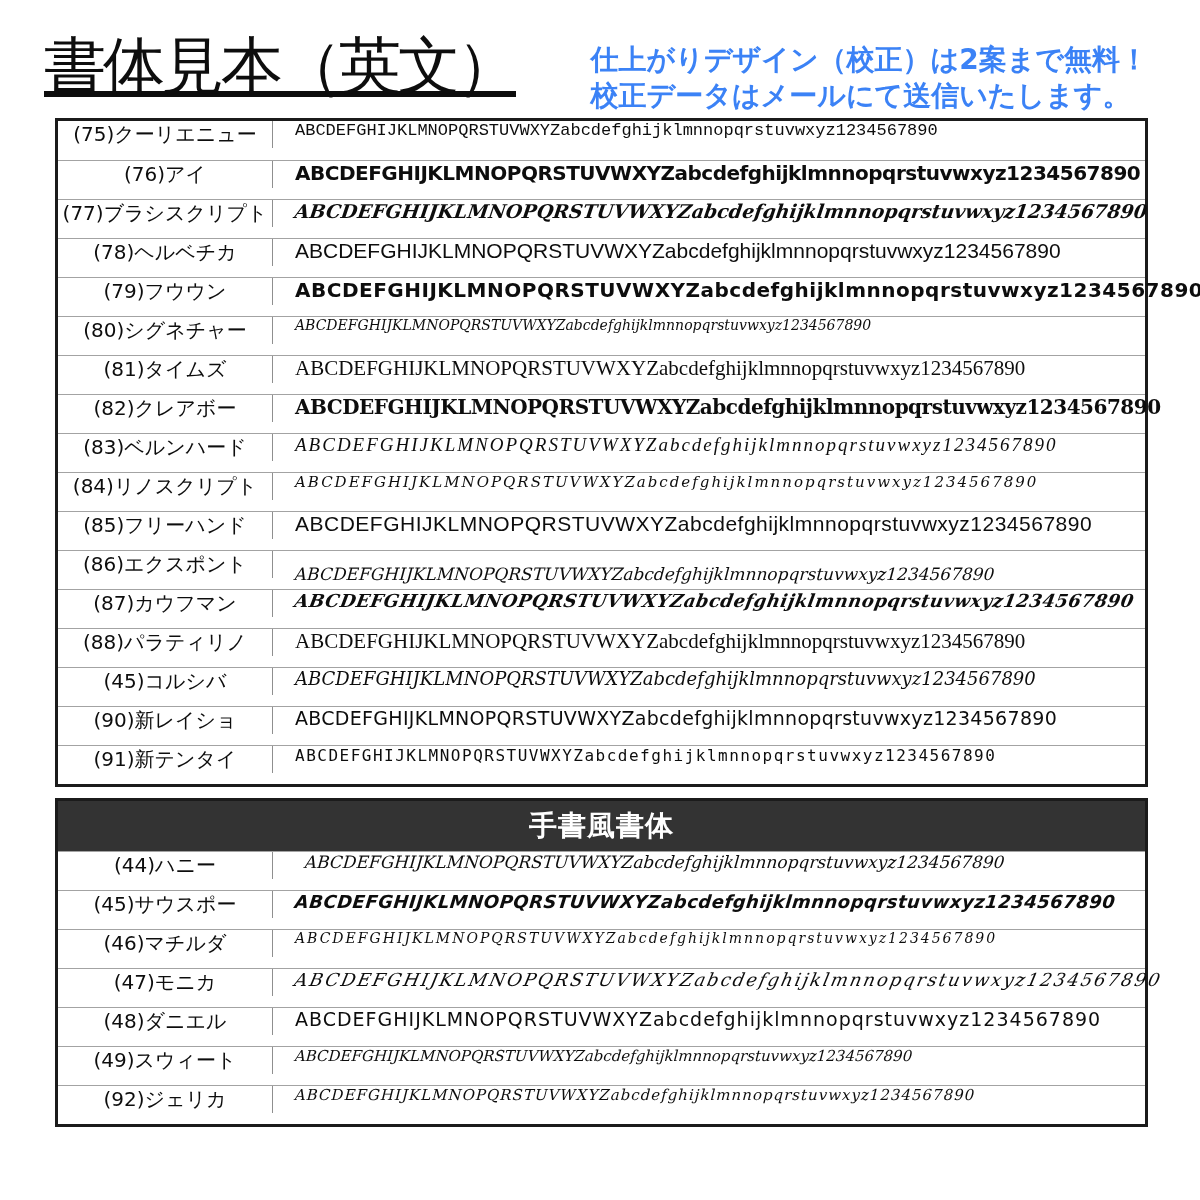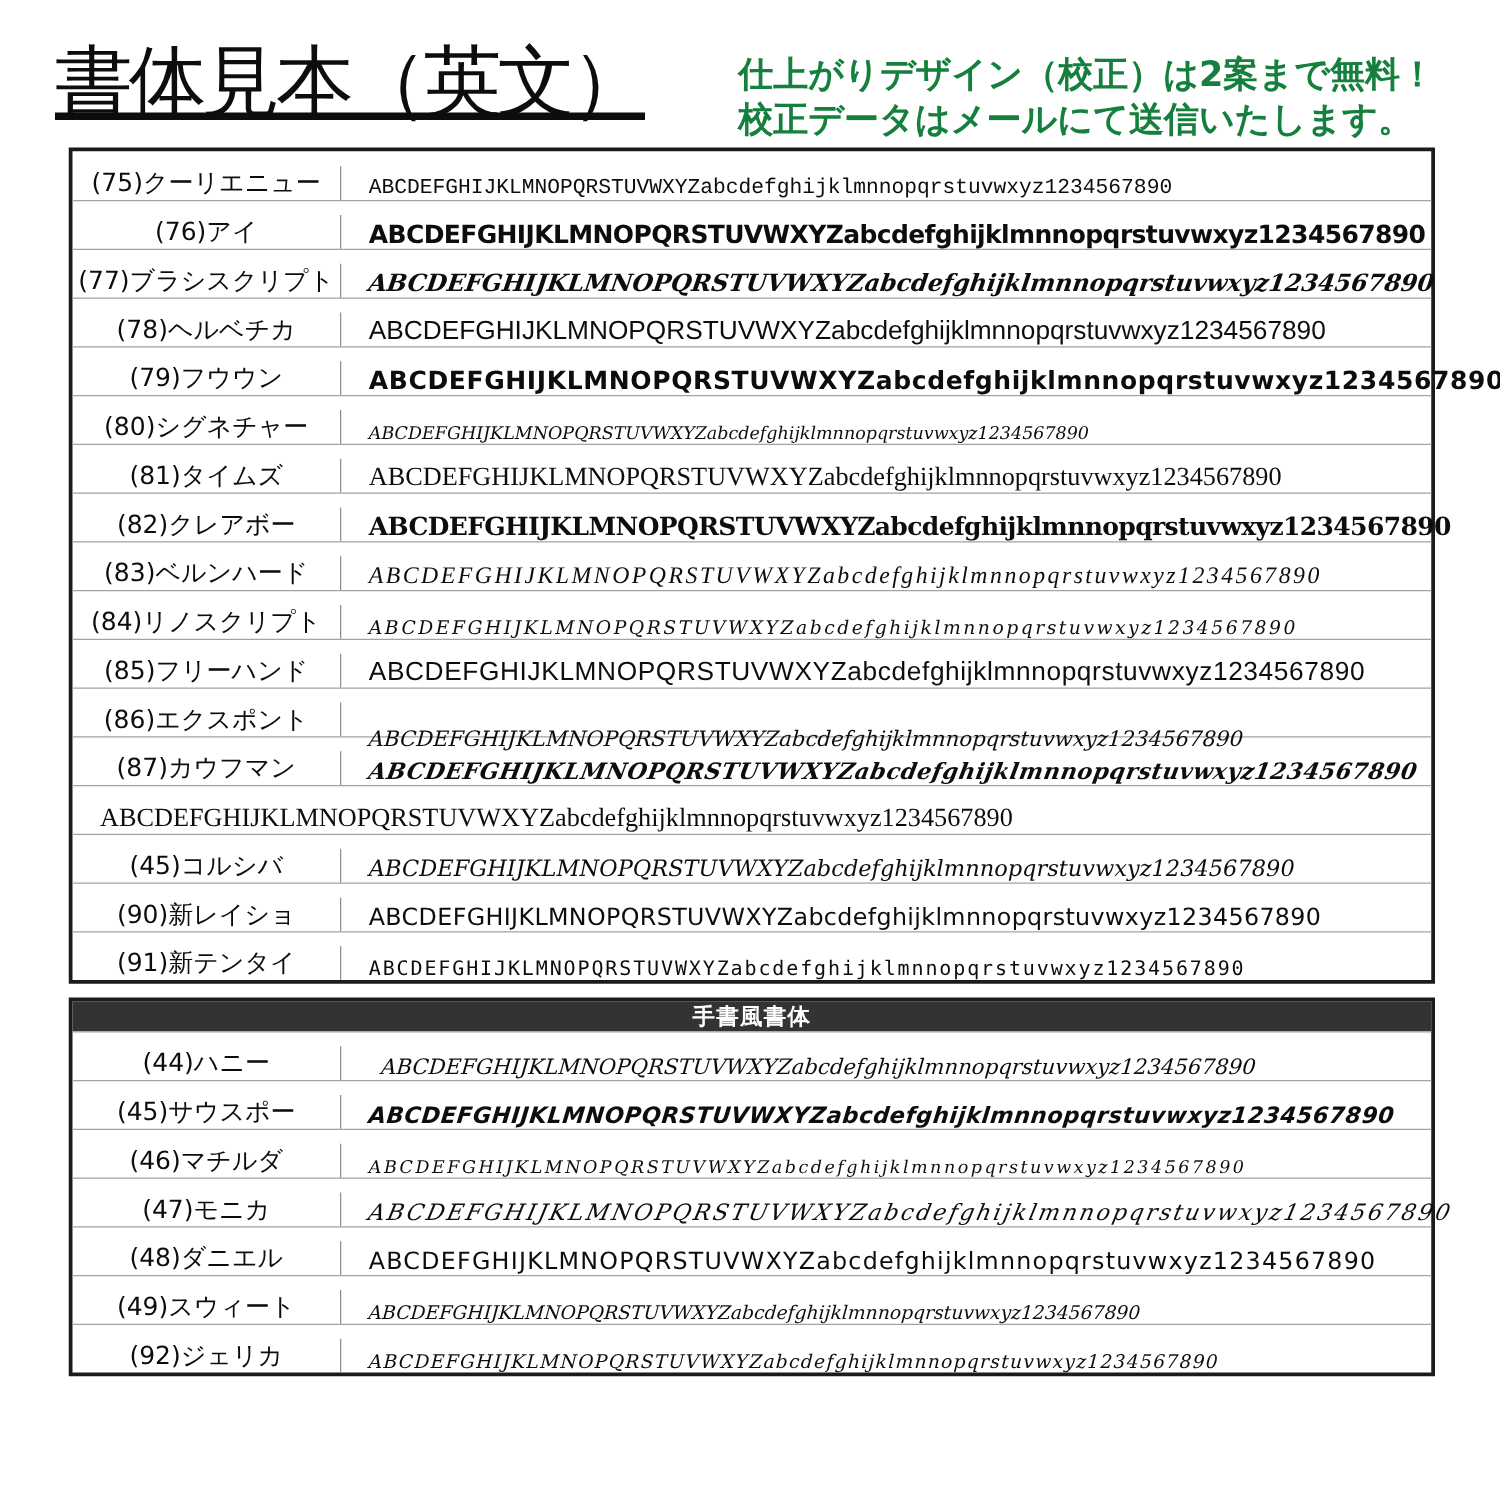--- a/index.html
+++ b/index.html
@@ -9,38 +9,38 @@
   
   .header { display:flex; align-items:flex-start; padding:28px 52px 0 44px; height:118px; }
   .page-title {
     font-family:"Liberation Serif", serif;
     font-size:62px; line-height:1.25; letter-spacing:-3px;
     white-space:nowrap; color:#0d0d0d;text-decoration:underline;
   }
   .subtitle {
     margin-left:auto; margin-top:14px;
     font-family:"DejaVu Sans", sans-serif;
-    font-size:28px; line-height:36px; font-weight:600; color:#15803d;
+    font-size:28px; line-height:36px; font-weight:600; color:#3b82f6;
     white-space:nowrap;
   }
 
   
   .spec-table {
     margin:0 52px 0 55px;
     border:3px solid #1b1b1b;
     background:#fff;
   }
   .spec-table + .spec-table { margin-top:11px; }
   .section-bar {
-    height:24px; background:var(--bar-bg,#333333); color:var(--bar-fg,#ffffff);
+    height:50px; background:var(--bar-bg,#333333); color:var(--bar-fg,#ffffff);
     display:flex; align-items:center; justify-content:center;
-    font-size:18px; font-weight:bold; letter-spacing:1px;
+    font-size:28px; font-weight:bold; letter-spacing:1px;
     font-family:Liberation Serif, serif;
   }
-  .row { display:flex; height:39px; border-top:1px solid #a3a3a3; align-items:flex-end; }
+  .row { display:flex; height:39px; border-top:1px solid #a3a3a3; align-items:flex-start; }
   .spec-table > .row:first-child { border-top:none; }
   .section-bar + .row { border-top:1px solid #a3a3a3;gap:10px; }
   .label-cell {
     width:215px; flex:0 0 215px;
     border-right:1px solid #8f8f8f;
     display:flex; align-items:center; justify-content:center;
     font-family:"DejaVu Sans", sans-serif;
     font-size:20px; color:#0d0d0d; white-space:nowrap;
   }
   .sample-cell {
@@ -174,20 +174,21 @@
   </div>
 
   <div class="row">
     <div class="label-cell">(87)カウフマン</div>
     <div class="sample-cell">
       <span class="sample st-kaufmann">ABCDEFGHIJKLMNOPQRSTUVWXYZabcdefghijklmnnopqrstuvwxyz1234567890</span>
     </div>
   </div>
 
   <div class="row">
+    <div class="label-cell">(88)パラティリノ</div>
     <div class="sample-cell">
       <span class="sample st-palatino">ABCDEFGHIJKLMNOPQRSTUVWXYZabcdefghijklmnnopqrstuvwxyz1234567890</span>
     </div>
   </div>
 
   <div class="row">
     <div class="label-cell">(45)コルシバ</div>
     <div class="sample-cell">
       <span class="sample st-corsiva">ABCDEFGHIJKLMNOPQRSTUVWXYZabcdefghijklmnnopqrstuvwxyz1234567890</span>
     </div>

